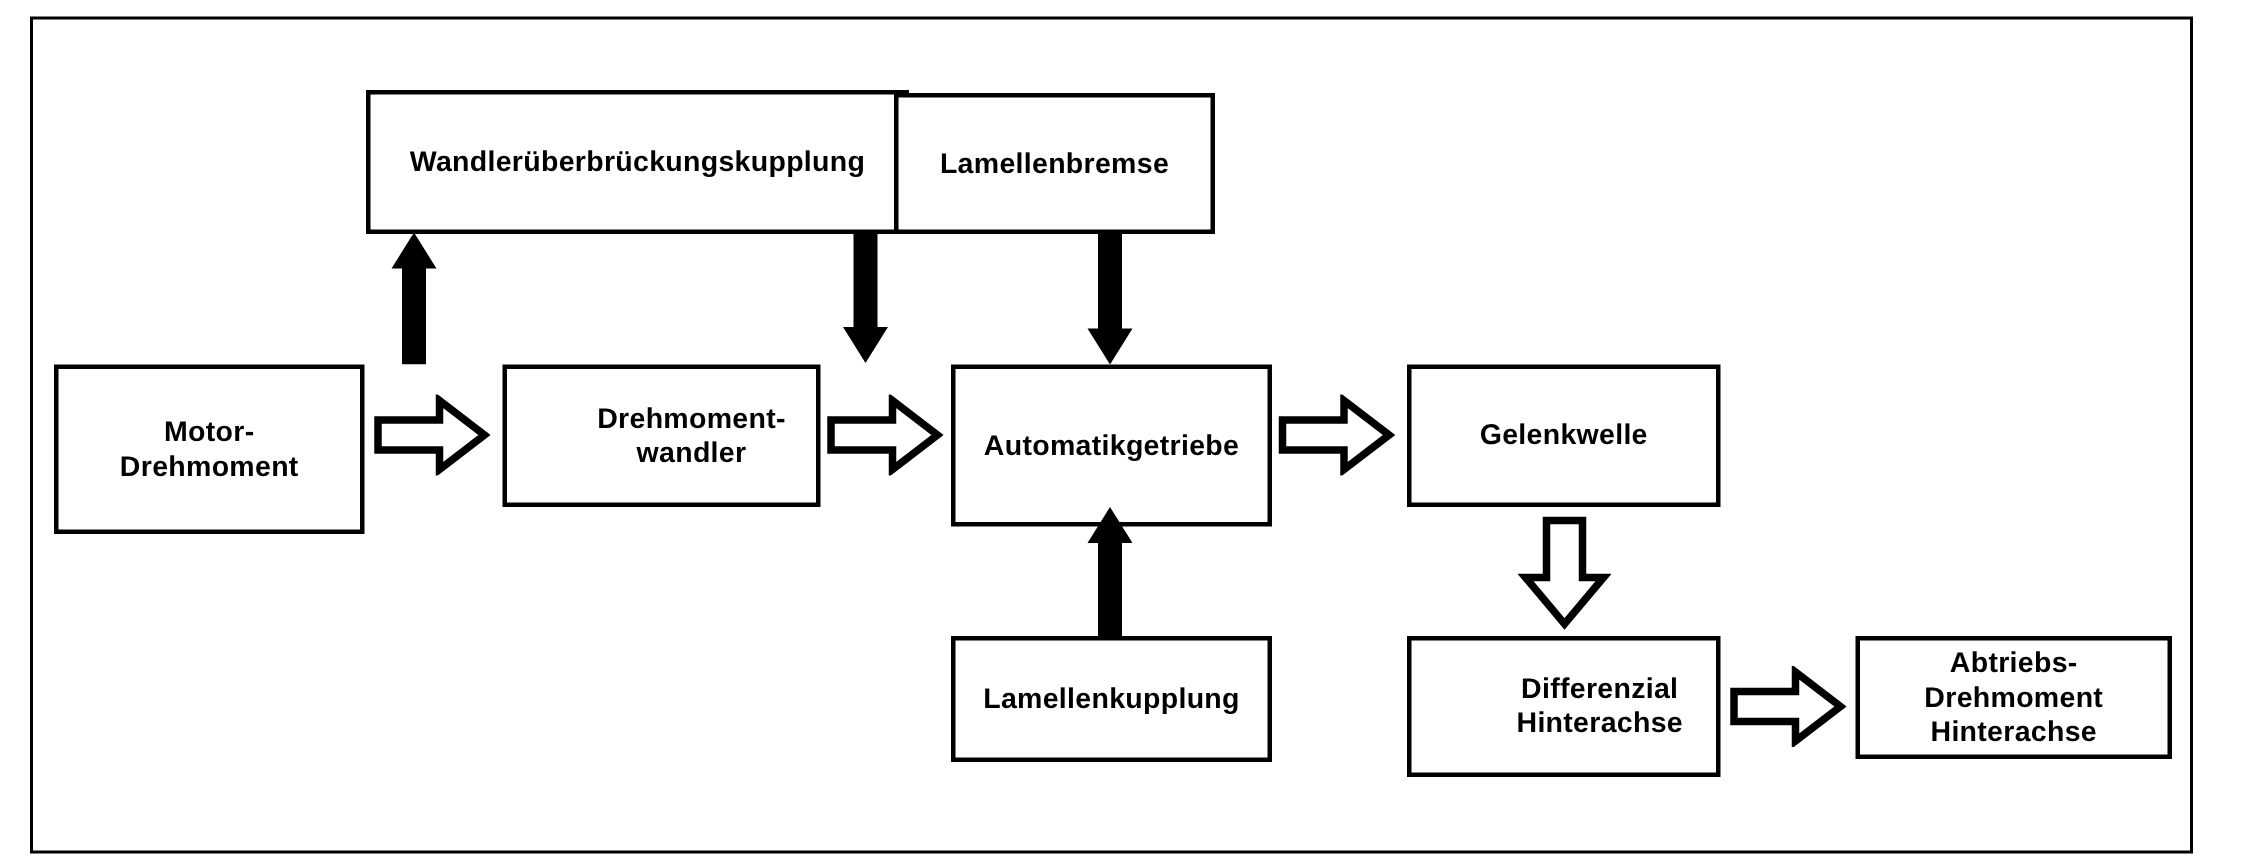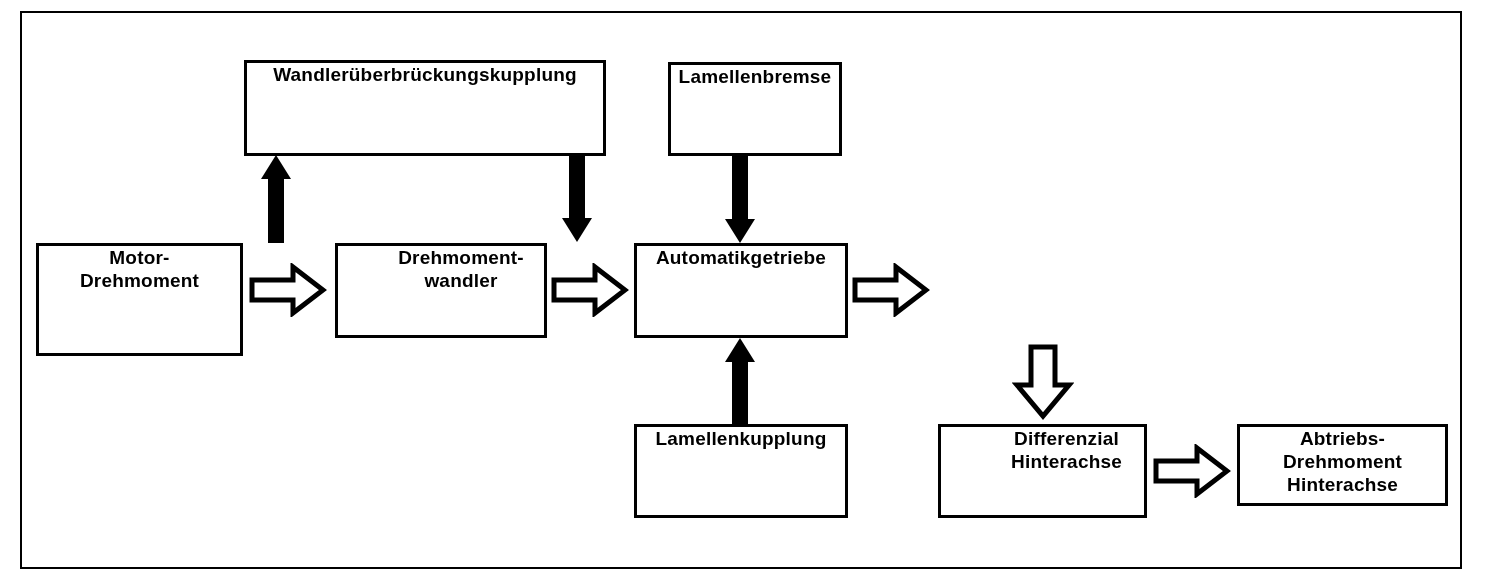--- a/index.html
+++ b/index.html
@@ -25,39 +25,39 @@
     box-sizing: border-box;
   }
   .node {
     position: absolute;
     box-sizing: border-box;
     border: 3px solid #000000;
     background: #ffffff;
     display: flex;
     flex-direction: column;
     align-items: center;
-    justify-content: flex-start;
+    justify-content: center;
     text-align: center;
     color: #000000;
     font-weight: bold;
     font-size: 19px;
     line-height: 23px;
     letter-spacing: 0.2px;
   }
   .node span { display: block; }
   .arrow { position: absolute; }
 
   
   #node-wandlerueberbrueckungskupplung { left: 244px; top: 60px;  width: 362px; height: 96px; }
-  #node-lamellenbremse                 { left: 668px; top: 62px;  width: 174px; height: 94px; }
+  #node-lamellenbremse                 { left: 596px; top: 62px;  width: 214px; height: 94px; }
   #node-motor-drehmoment               { left: 36px;  top: 243px; width: 207px; height: 113px; }
   #node-drehmomentwandler              { left: 335px; top: 243px; width: 212px; height: 95px; padding-left: 40px; }
-  #node-automatikgetriebe              { left: 634px; top: 243px; width: 214px; height: 95px; }
+  #node-automatikgetriebe              { left: 634px; top: 243px; width: 214px; height: 108px; }
   #node-gelenkwelle                    { left: 938px; top: 243px; width: 209px; height: 95px; }
-  #node-lamellenkupplung               { left: 634px; top: 424px; width: 214px; height: 94px; }
+  #node-lamellenkupplung               { left: 634px; top: 424px; width: 214px; height: 84px; }
   #node-differenzial-hinterachse       { left: 938px; top: 424px; width: 209px; height: 94px; padding-left: 48px; }
   #node-abtriebs-drehmoment            { left: 1237px; top: 424px; width: 211px; height: 82px; }
 </style>
 </head>
 <body>
 
 <div id="canvas">
 
   <div class="frame"></div>
 
@@ -80,20 +80,23 @@
   </div>
 
   <div class="node" id="node-automatikgetriebe">
     <span>Automatikgetriebe</span>
   </div>
 
   <div class="node" id="node-lamellenkupplung">
     <span>Lamellenkupplung</span>
   </div>
 
+  <div class="node" id="node-gelenkwelle">
+    <span>Gelenkwelle</span>
+  </div>
 
   <div class="node" id="node-differenzial-hinterachse">
     <span>Differenzial</span>
     <span>Hinterachse</span>
   </div>
 
   <div class="node" id="node-abtriebs-drehmoment">
     <span>Abtriebs-</span>
     <span>Drehmoment</span>
     <span>Hinterachse</span>

